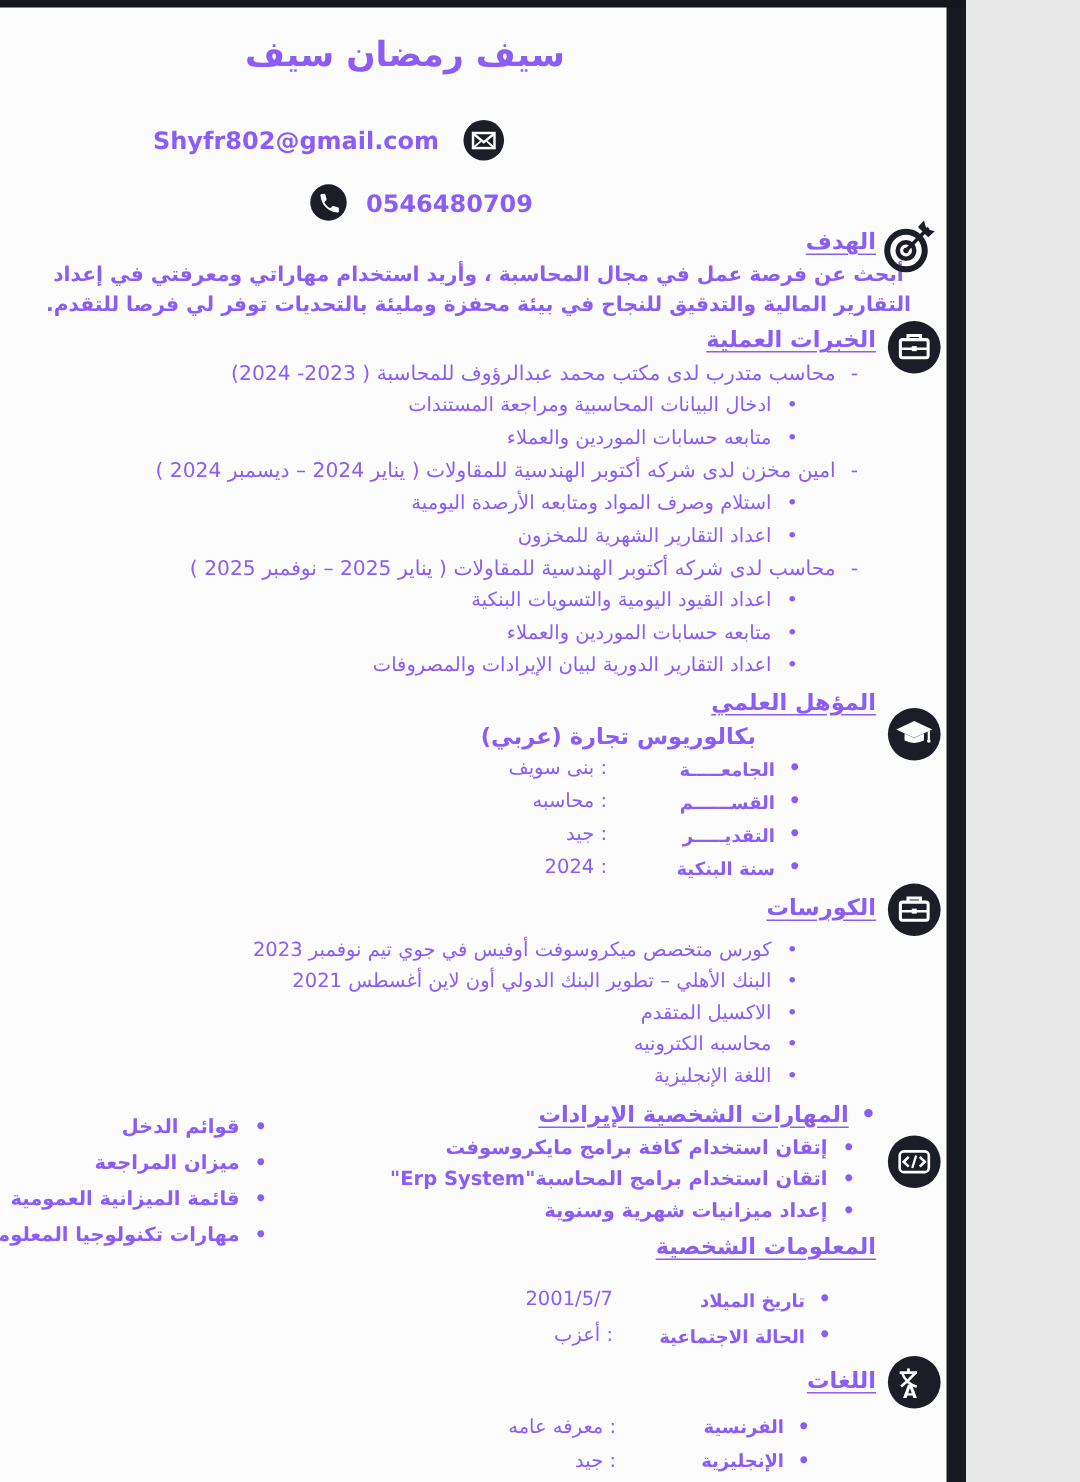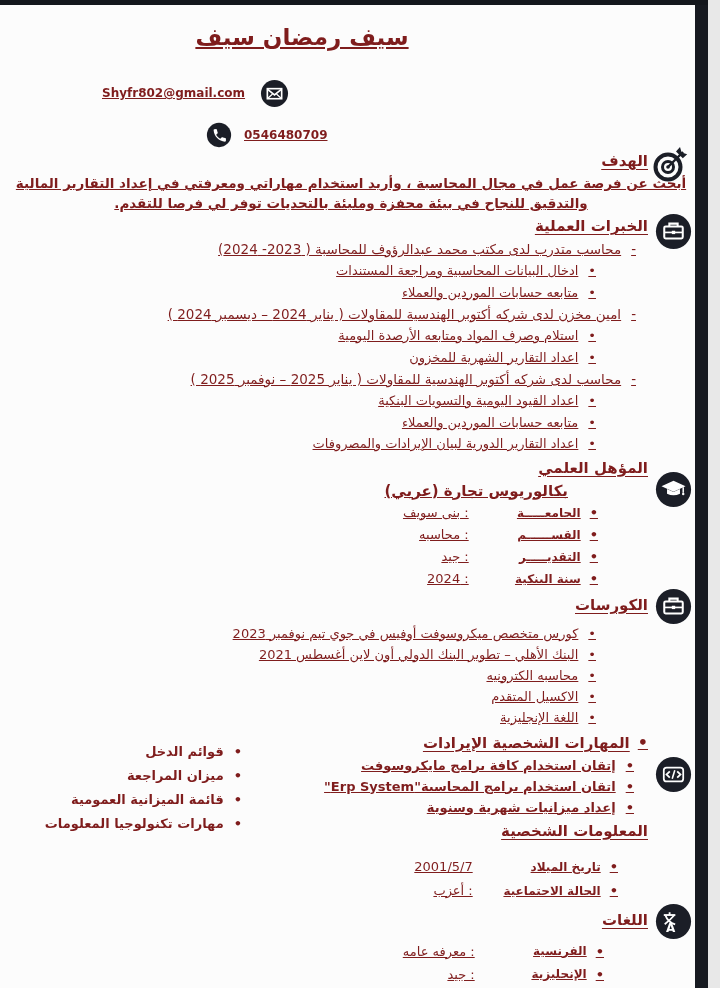--- a/index.html
+++ b/index.html
@@ -1,28 +1,28 @@
 <!DOCTYPE html>
 <html lang="ar"><head>
 <meta charset="utf-8">
 <style>
   html,body{margin:0;padding:0;background:#e8e8e8;}
-  .page{position:relative;width:708px;height:988px;background:#fcfcfc;overflow:hidden;
-        font-family:"DejaVu Sans",sans-serif;color:#7f1d1d;text-decoration:underline;}
+  .page{position:relative;width:644px;height:988px;background:#fcfcfc;overflow:hidden;
+        font-family:"DejaVu Sans",sans-serif;color:#8b5cf6;}
   .bar-top{position:absolute;top:0;left:0;width:720px;height:5px;background:#14171d;z-index:5;}
   .bar-right{position:absolute;top:0;right:0;width:13px;height:988px;background:#171a21;z-index:4;}
   .content{position:relative;padding:22px 14px 0 14px;direction:rtl;}
 
   .name{font-size:23px;font-weight:bold;text-align:center;margin:0;position:relative;left:-52px;
         line-height:30px;}
 
   .contact-row{display:flex;align-items:center;justify-content:space-between;
                margin-top:26px;padding:0 80px 0 88px;direction:ltr;height:30px;}
   .cgroup{display:flex;align-items:center;gap:15px;}
-  .ctext{font-size:12px;font-weight:bold;white-space:nowrap;}
+  .ctext{font-size:16px;font-weight:bold;white-space:nowrap;}
   .ctext.loc{font-size:15px;}
   .cicon svg{display:block;}
 
   .phone-row{display:flex;align-items:center;gap:12px;direction:ltr;margin-top:14px;
              padding-left:192px;height:26px;}
 
   .sec{position:relative;padding-right:46px;margin-top:2px;}
   .s-icon{position:absolute;right:2px;width:37px;height:37px;}
   .s-icon svg{display:block;width:100%;height:100%;}
   .sec-title{font-size:15px;font-weight:bold;margin:0 0 2px 0;line-height:20px;
@@ -176,22 +176,22 @@
           <rect x="10" y="14.5" width="20" height="13" rx="1.5" fill="none" stroke="#fff" stroke-width="2.2"></rect>
           <path d="M15.5 14.5 v-3 h9 v3" fill="none" stroke="#fff" stroke-width="2.2"></path>
           <line x1="10" y1="21" x2="30" y2="21" stroke="#fff" stroke-width="1.8"></line>
           <rect x="18.2" y="19.2" width="3.6" height="3.6" fill="#fff"></rect>
         </svg>
       </span>
       <div class="head-line"><h2 class="sec-title">الكورسات</h2></div>
       <div style="height:6px;"></div>
       <div class="course"><span>كورس متخصص ميكروسوفت أوفيس في جوي تيم نوفمبر 2023</span></div>
       <div class="course"><span>البنك الأهلي – تطوير البنك الدولي أون لاين أغسطس 2021</span></div>
+      <div class="course"><span>الاكسيل المتقدم</span></div>
       <div class="course"><span>محاسبه الكترونيه</span></div>
-      <div class="course"><span>الاكسيل المتقدم</span></div>
       <div class="course"><span>اللغة الإنجليزية</span></div>
     </section>
 
     <section class="sec sec-skills">
       <span class="s-icon" style="top:24px;">
         <svg viewBox="0 0 40 40">
           <circle cx="20" cy="20" r="19" fill="#1b1e27"></circle>
           <rect x="9.5" y="12.5" width="21" height="15" rx="3" fill="none" stroke="#fff" stroke-width="1.9"></rect>
           <path d="M16 16.5 l-3.6 3.5 3.6 3.5" fill="none" stroke="#fff" stroke-width="1.9"></path>
           <path d="M24 16.5 l3.6 3.5 -3.6 3.5" fill="none" stroke="#fff" stroke-width="1.9"></path>

